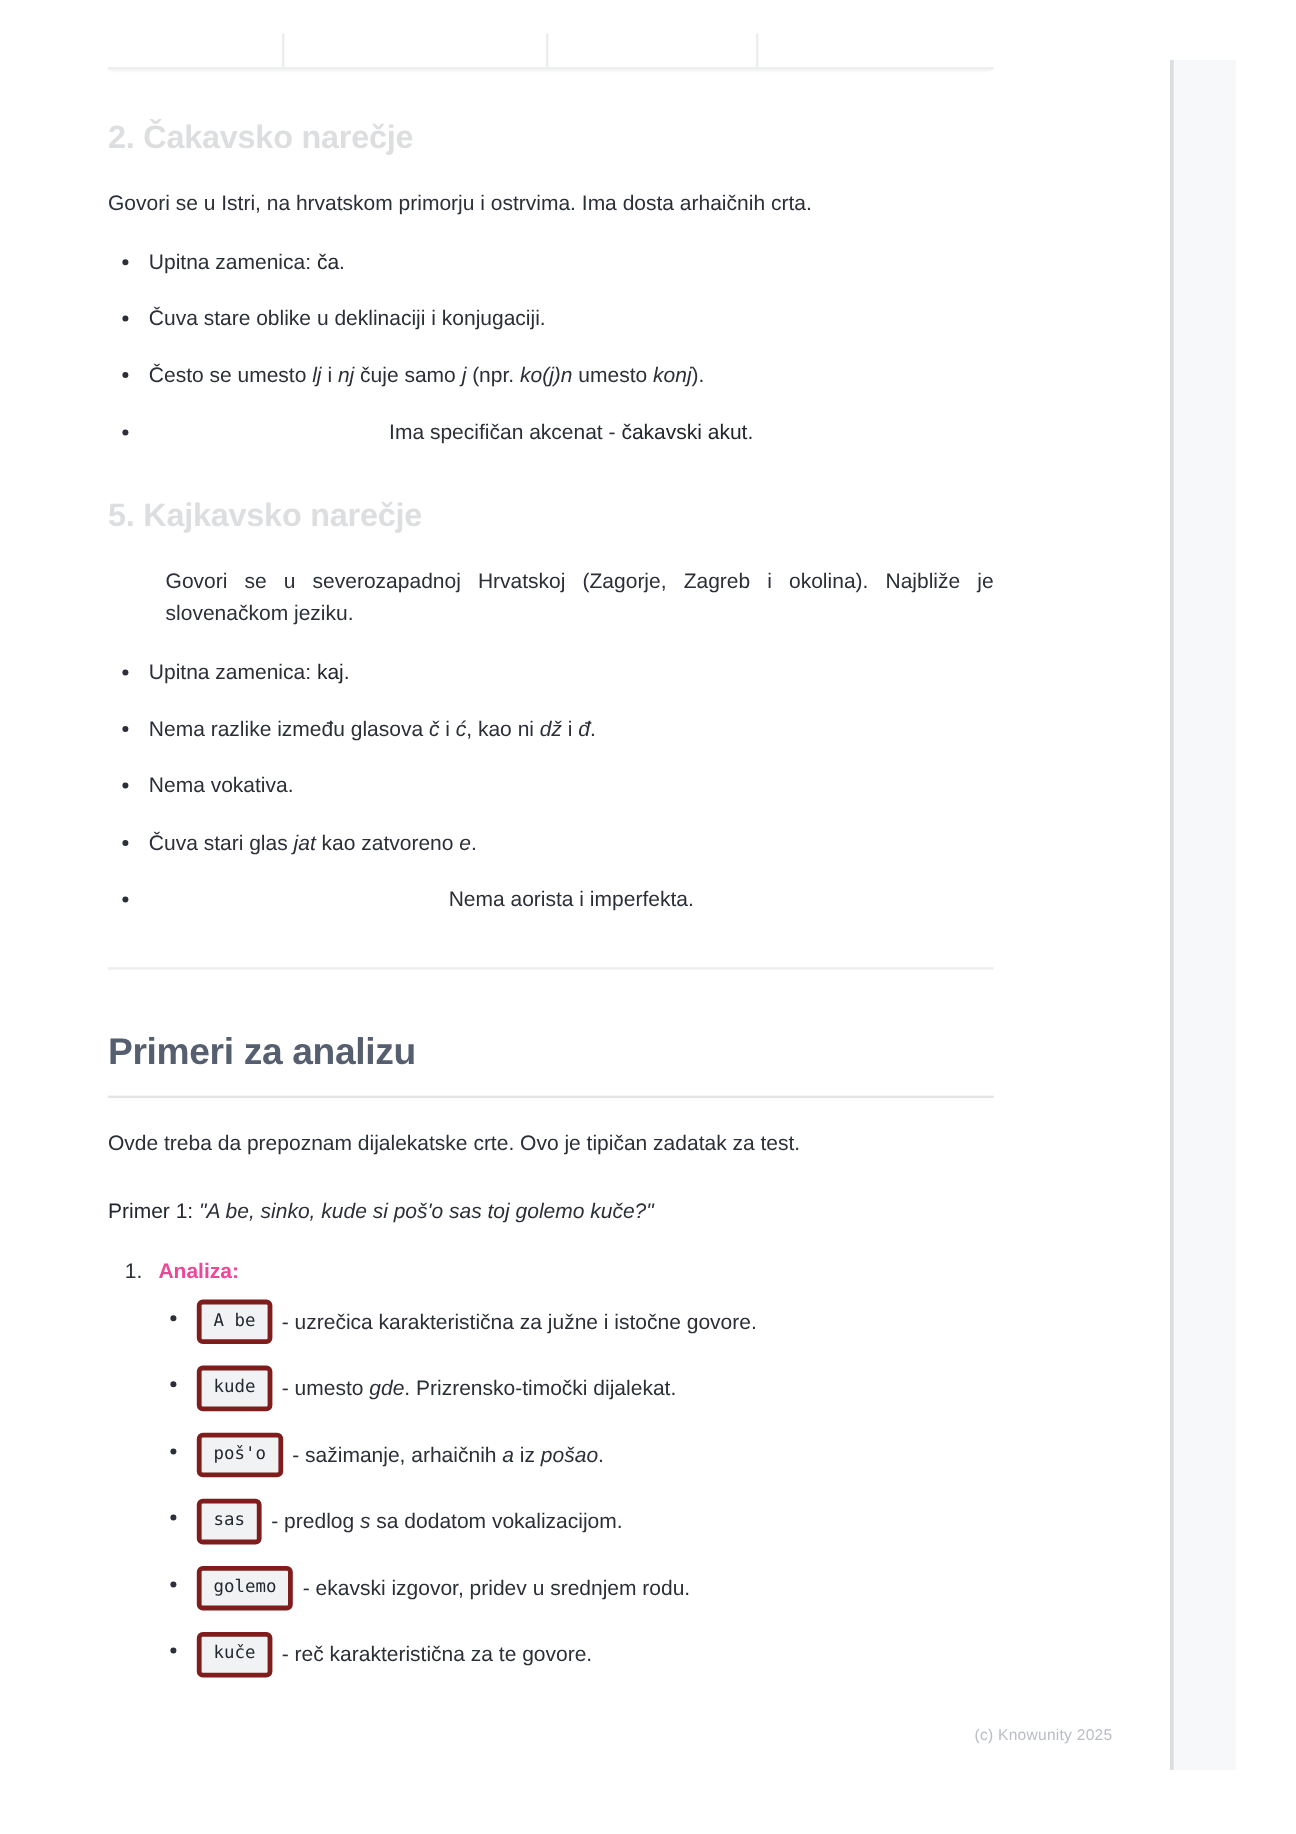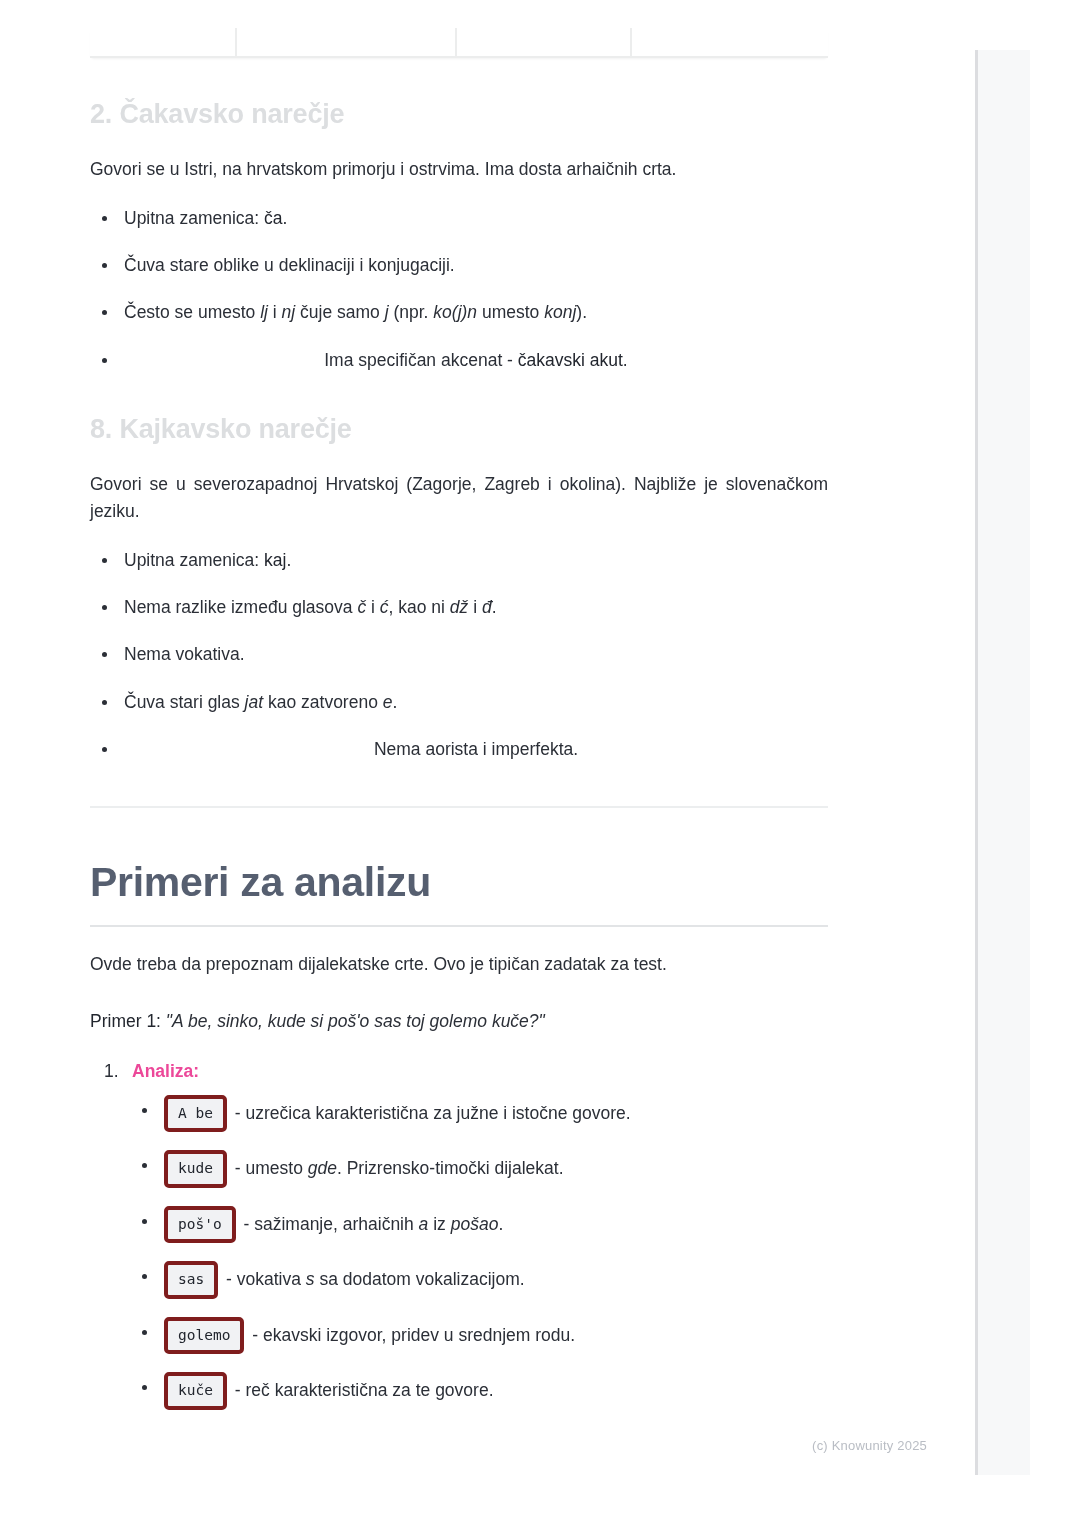--- a/index.html
+++ b/index.html
@@ -65,21 +65,21 @@
   h2.sub-heading {
     font-size: 27px;
     line-height: 1.25;
     font-weight: 700;
     color: #dcdee0;
     margin: 40px 0 0 0;
     letter-spacing: -0.2px;
   }
 
   h1.main-heading {
-    font-size: 41px;
+    font-size: 31px;
     line-height: 1.2;
     font-weight: 700;
     color: #565f70;
     margin: 0;
     padding: 0 0 18px 0;
     border-bottom: 2px solid #e2e4e6;
     letter-spacing: -0.3px;
   }
 
   .section-rule {
@@ -90,20 +90,21 @@
 
   
   p.body-text {
     font-size: 17.5px;
     line-height: 1.55;
     color: #2b2f37;
     margin: 24px 0 0 0;
   }
   p.justified {
     text-align: justify;
+    margin-left: 48px;
   }
   p.intro-text {
   }
   p.example-line {
     margin-top: 30px;
   }
 
   
   ul.dash-list {
     list-style: none;
@@ -235,21 +236,21 @@
 
     <h2 class="sub-heading">2. Čakavsko narečje</h2>
     <p class="body-text">Govori se u Istri, na hrvatskom primorju i ostrvima. Ima dosta arhaičnih crta.</p>
     <ul class="dash-list" id="bullets-0">
         <li><span>Upitna zamenica: </span><strong>ča</strong><span>.</span></li>
         <li><span>Čuva stare oblike u deklinaciji i konjugaciji.</span></li>
         <li><span>Često se umesto </span><em>lj</em><span> i </span><em>nj</em><span> čuje samo </span><em>j</em><span> (npr. </span><em>ko(j)n</em><span> umesto </span><em>konj</em><span>).</span></li>
         <li><span>Ima specifičan akcenat - </span><strong>čakavski akut</strong><span>.</span></li>
       </ul>
 
-    <h2 class="sub-heading">8. Kajkavsko narečje</h2>
+    <h2 class="sub-heading">5. Kajkavsko narečje</h2>
     <p class="body-text justified">Govori se u severozapadnoj Hrvatskoj (Zagorje, Zagreb i okolina). Najbliže je slovenačkom jeziku.</p>
     <ul class="dash-list" id="bullets-1">
         <li><span>Upitna zamenica: </span><strong>kaj</strong><span>.</span></li>
         <li><span>Nema razlike između glasova </span><em>č</em><span> i </span><em>ć</em><span>, kao ni </span><em>dž</em><span> i </span><em>đ</em><span>.</span></li>
         <li><span>Nema vokativa.</span></li>
         <li><span>Čuva stari glas </span><em>jat</em><span> kao zatvoreno </span><em>e</em><span>.</span></li>
         <li><span>Nema aorista i imperfekta.</span></li>
       </ul>
 
     <div class="section-rule"></div>
@@ -262,21 +263,21 @@
       <em>"A be, sinko, kude si poš'o sas toj golemo kuče?"</em>
     </p>
 
     <ol class="analysis-list">
       <li>
         <span class="analysis-label">Analiza:</span>
         <ul class="chip-list" id="chip-list">
             <li><code class="chip">A be</code><span> - uzrečica karakteristična za južne i istočne govore.</span></li>
             <li><code class="chip">kude</code><span> - umesto </span><em>gde</em><span>. Prizrensko-timočki dijalekat.</span></li>
             <li><code class="chip">poš'o</code><span> - sažimanje, arhaičnih </span><em>a</em><span> iz </span><em>pošao</em><span>.</span></li>
-            <li><code class="chip">sas</code><span> - vokativa </span><em>s</em><span> sa dodatom vokalizacijom.</span></li>
+            <li><code class="chip">sas</code><span> - predlog </span><em>s</em><span> sa dodatom vokalizacijom.</span></li>
             <li><code class="chip">golemo</code><span> - ekavski izgovor, pridev u srednjem rodu.</span></li>
             <li><code class="chip">kuče</code><span> - reč karakteristična za te govore.</span></li>
           </ul>
       </li>
     </ol>
 
   </div>
 
   <div class="watermark">(c) Knowunity 2025</div>
 

